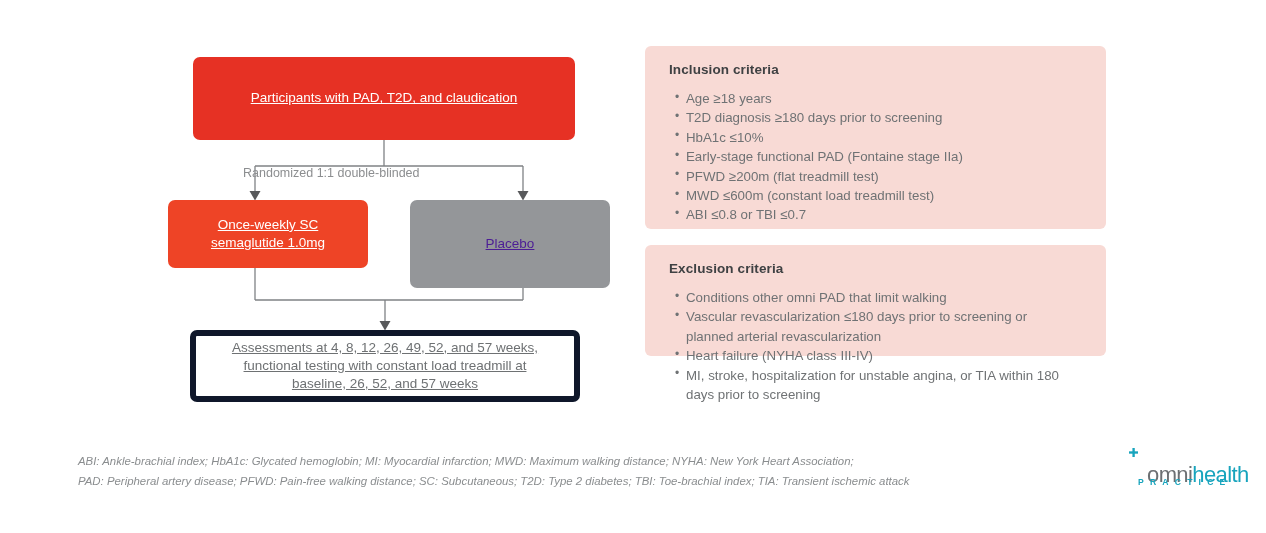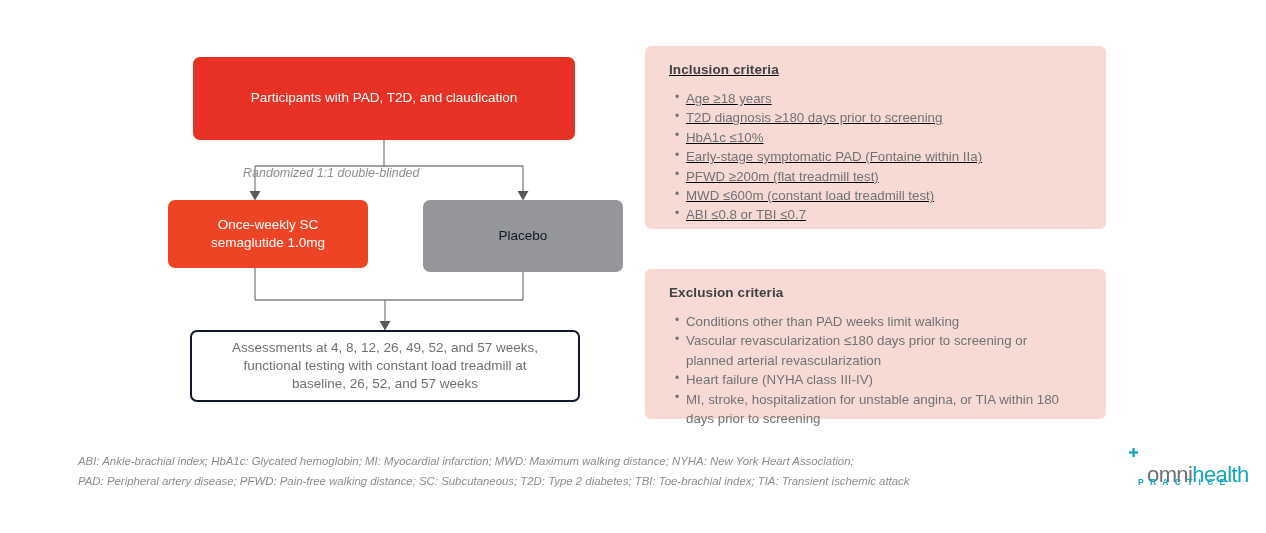--- a/index.html
+++ b/index.html
@@ -18,20 +18,21 @@
   
   .flow-box {
     position: absolute;
     box-sizing: border-box;
     display: flex;
     align-items: center;
     justify-content: center;
     text-align: center;
     border-radius: 7px;
     line-height: 1.35;
+    text-decoration: underline;
   }
 
   #box-participants {
     left: 193px;
     top: 57px;
     width: 382px;
     height: 83px;
     background: #e63124;
     color: #ffffff;
     font-size: 13.5px;
@@ -42,46 +43,45 @@
     top: 200px;
     width: 200px;
     height: 68px;
     background: #ee4426;
     color: #ffffff;
     font-size: 13.5px;
     margin-left: 13px;
   }
 
   #box-placebo {
-    left: 423px;
+    left: 410px;
     top: 200px;
     width: 200px;
-    height: 72px;
+    height: 88px;
     background: #949699;
-    color: #0f172a;
+    color: #4c1d95;
     font-size: 13.5px;
   }
 
   #box-assessments {
     left: 190px;
     top: 330px;
     width: 390px;
     height: 72px;
     background: #ffffff;
-    border: 2px solid #0f172a;
+    border: 6px solid #0f172a;
     color: #6e7173;
     font-size: 13.5px;
   }
 
   .randomize-label {
     position: absolute;
     left: 243px;
     top: 166px;
     font-size: 12.5px;
-    font-style: italic;
     color: #8c8e90;
     white-space: nowrap;
   }
 
   
   #connectors {
     position: absolute;
     left: 0;
     top: 0;
     width: 1266px;
@@ -95,27 +95,26 @@
     box-sizing: border-box;
     background: #f8dad5;
     border-radius: 6px;
     padding: 16px 22px 14px 22px;
   }
   #panel-inclusion {
     left: 645px;
     top: 46px;
     width: 461px;
     height: 183px;
-    text-decoration: underline;
   }
   #panel-exclusion {
     left: 645px;
-    top: 269px;
+    top: 245px;
     width: 461px;
-    height: 150px;
+    height: 111px;
   }
   .panel-title {
     font-size: 13.5px;
     font-weight: bold;
     color: #3f4143;
     margin: 0 0 12px 2px;
     letter-spacing: 0.1px;
   }
   .panel-list {
     list-style: none;
@@ -239,31 +238,31 @@
     <span>baseline, 26, 52, and 57 weeks</span>
   </span>
 </div>
 
 <div class="panel" id="panel-inclusion">
   <div class="panel-title">Inclusion criteria</div>
   <ul class="panel-list">
     <li>Age ≥18 years</li>
     <li>T2D diagnosis ≥180 days prior to screening</li>
     <li>HbA1c ≤10%</li>
-    <li>Early-stage symptomatic PAD (Fontaine within IIa)</li>
+    <li>Early-stage functional PAD (Fontaine stage IIa)</li>
     <li>PFWD ≥200m (flat treadmill test)</li>
     <li>MWD ≤600m (constant load treadmill test)</li>
     <li>ABI ≤0.8 or TBI ≤0.7</li>
   </ul>
 </div>
 
 <div class="panel" id="panel-exclusion">
   <div class="panel-title">Exclusion criteria</div>
   <ul class="panel-list">
-    <li>Conditions other than PAD weeks limit walking</li>
+    <li>Conditions other omni PAD that limit walking</li>
     <li>Vascular revascularization ≤180 days prior to screening or planned arterial revascularization</li>
     <li>Heart failure (NYHA class III-IV)</li>
     <li>MI, stroke, hospitalization for unstable angina, or TIA within 180 days prior to screening</li>
   </ul>
 </div>
 
 <div class="footnote">
   <div>ABI: Ankle-brachial index; HbA1c: Glycated hemoglobin; MI: Myocardial infarction; MWD: Maximum walking distance; NYHA: New York Heart Association;</div>
   <div>PAD: Peripheral artery disease; PFWD: Pain-free walking distance; SC: Subcutaneous; T2D: Type 2 diabetes; TBI: Toe-brachial index; TIA: Transient ischemic attack</div>
 </div>

